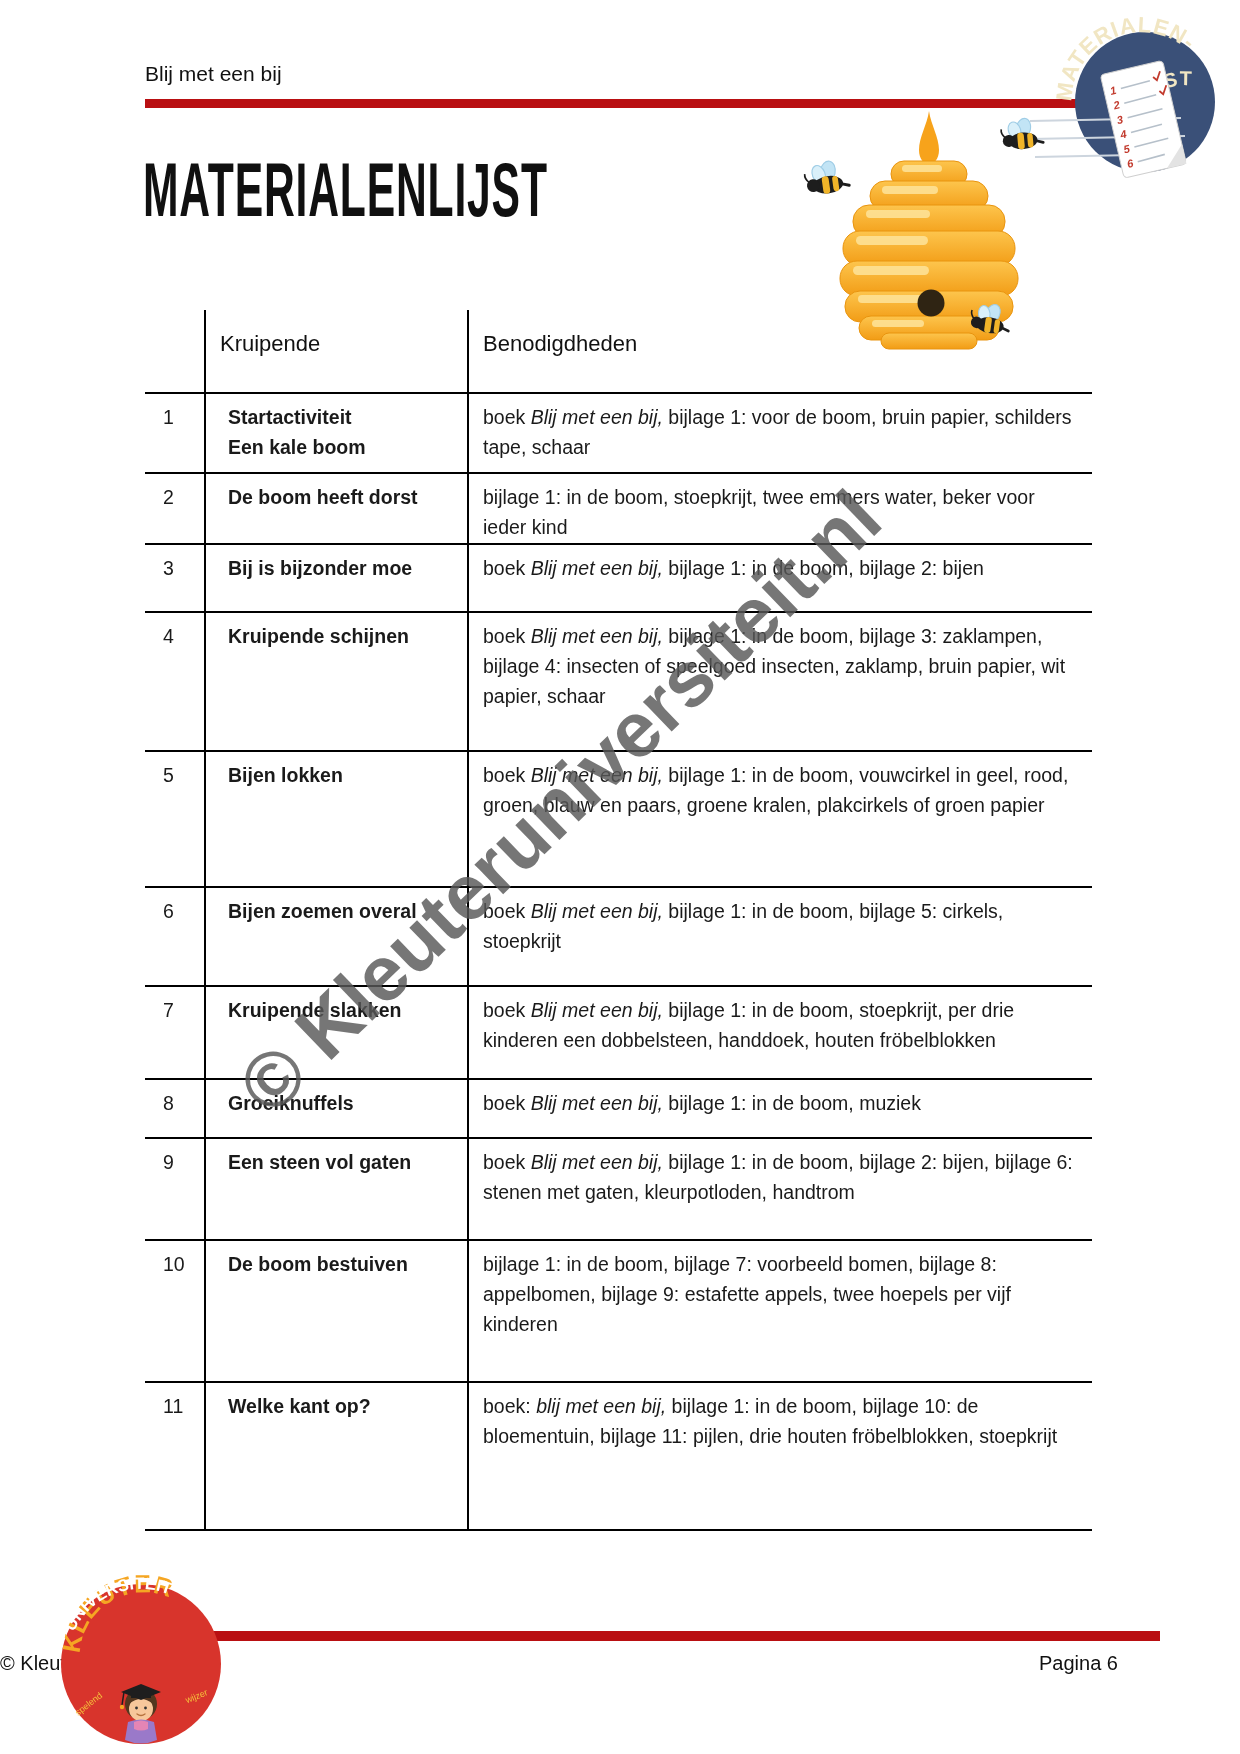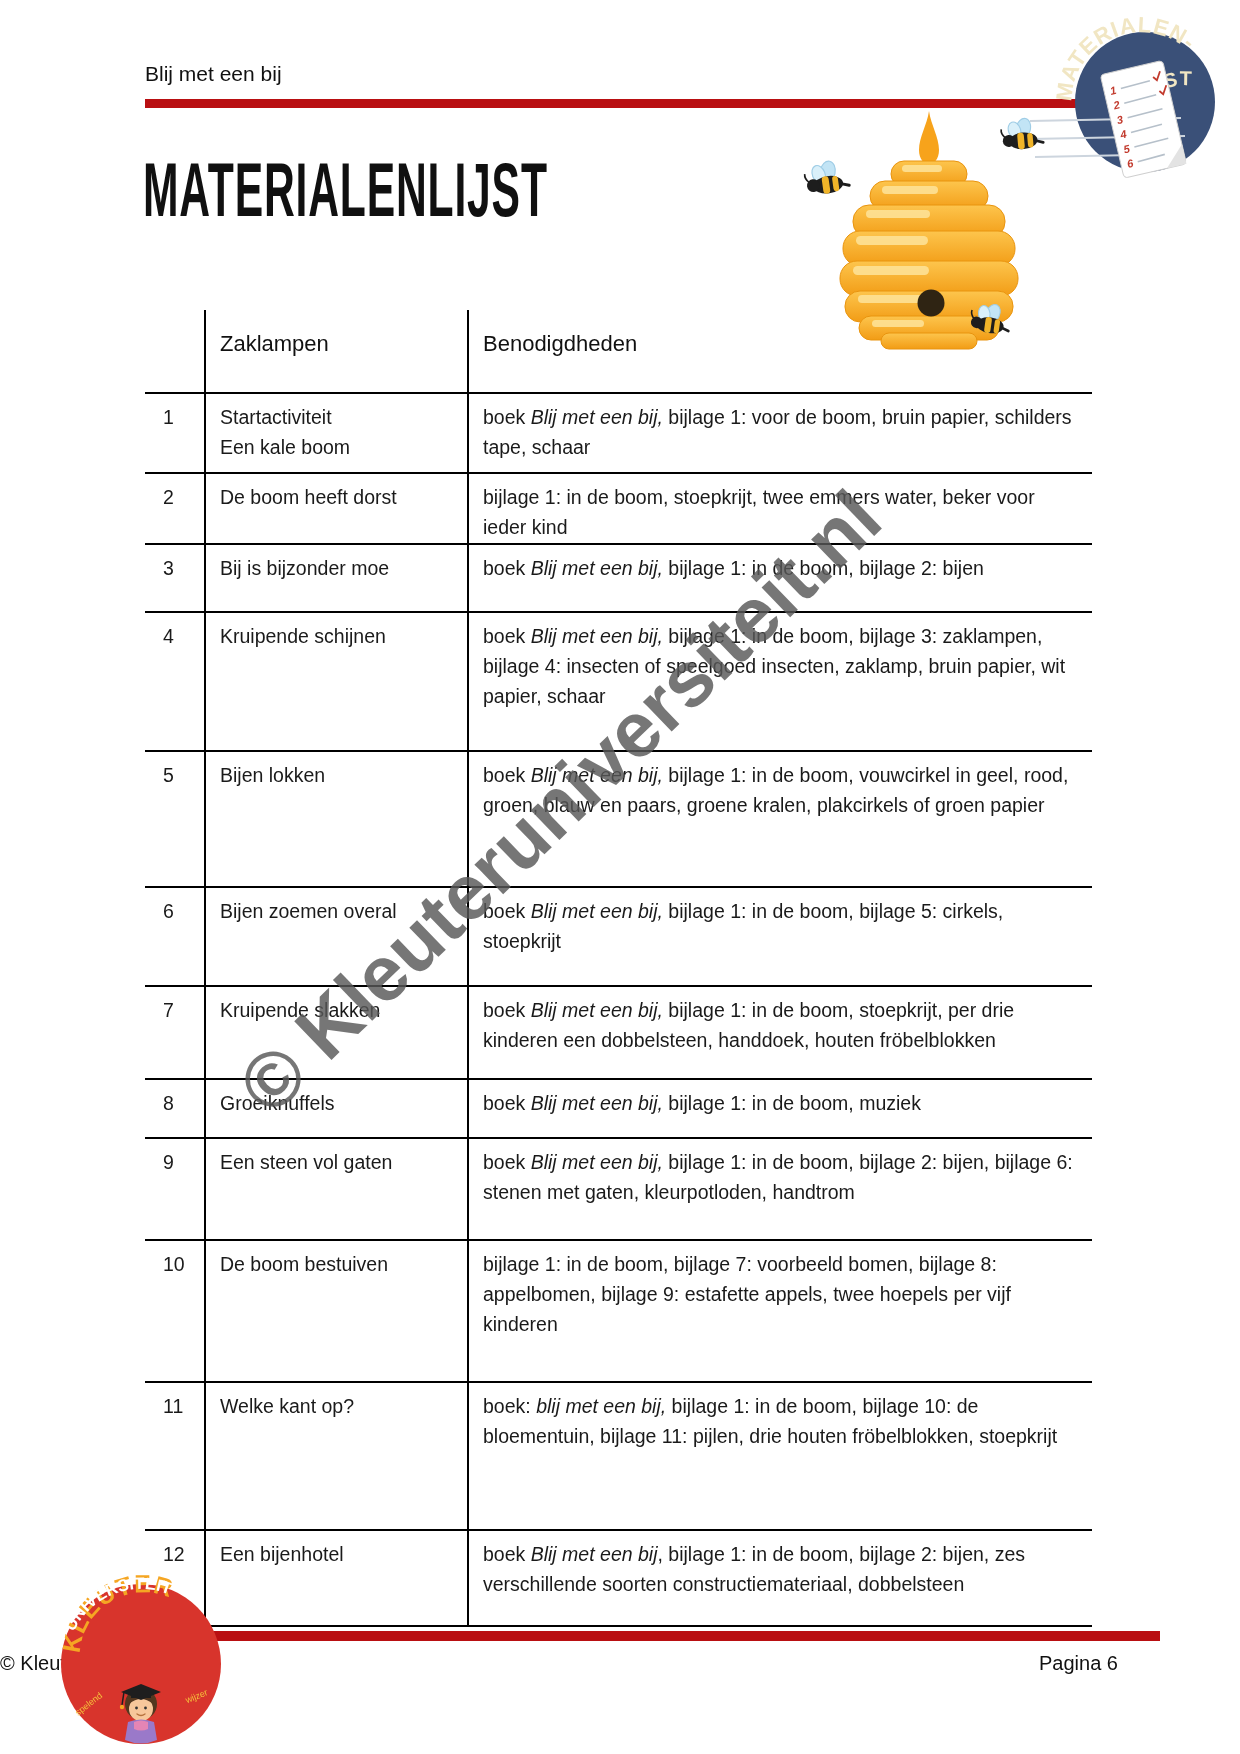--- a/index.html
+++ b/index.html
@@ -35,21 +35,21 @@
   .materials-table th, .materials-table td { vertical-align:top; }
   .materials-table thead th {
     height:68px; font-size:22px; font-weight:400; text-align:left;
     vertical-align:middle; padding:0 0 14px 14px; color:#111;
   }
   .materials-table thead th+th, .materials-table tbody td+td { border-left:2px solid #000; }
   .materials-table tbody tr { border-top:2px solid #000; }
   .materials-table { border-bottom:2px solid #000; }
   .materials-table td { font-size:19.5px; line-height:30px; padding-top:8px; }
   td.c-nr  { text-align:left; padding-left:18px; }
-  td.c-act { font-weight:400; padding-left:14px; padding-right:8px; }
+  td.c-act { font-weight:700; padding-left:22px; padding-right:8px; }
   td.c-mat { padding-left:14px; padding-right:12px; }
   tbody tr:nth-child(1){height:80px} tbody tr:nth-child(2){height:67px}
   tbody tr:nth-child(3){height:68px} tbody tr:nth-child(4){height:139px}
   tbody tr:nth-child(5){height:136px} tbody tr:nth-child(6){height:99px}
   tbody tr:nth-child(7){height:93px} tbody tr:nth-child(8){height:59px}
   tbody tr:nth-child(9){height:102px} tbody tr:nth-child(10){height:142px}
   tbody tr:nth-child(11){height:148px} tbody tr:nth-child(12){height:96px}
 
   
   .watermark {
@@ -167,21 +167,21 @@
 
   <table class="materials-table">
     <colgroup>
         <col style="width:60px">
         <col style="width:263px">
         <col style="width:624px">
       </colgroup>
     <thead>
       <tr>
         <th></th>
-        <th>Zaklampen</th>
+        <th>Kruipende</th>
         <th>Benodigdheden</th>
       </tr>
     </thead>
     <tbody>
         <tr>
           <td class="c-nr">1</td>
           <td class="c-act">
             <div>Startactiviteit</div>
             <div>Een kale boom</div>
           </td>
@@ -249,27 +249,20 @@
             <div>De boom bestuiven</div>
           </td>
           <td class="c-mat"><span>bijlage 1: in de boom, bijlage 7: voorbeeld bomen, bijlage 8: appelbomen, bijlage 9: estafette appels, twee hoepels per vijf kinderen</span></td>
         </tr>
         <tr>
           <td class="c-nr">11</td>
           <td class="c-act">
             <div>Welke kant op?</div>
           </td>
           <td class="c-mat"><span>boek: </span><i>blij met een bij,</i><span> bijlage 1: in de boom, bijlage 10: de bloementuin, bijlage 11: pijlen, drie houten fröbelblokken, stoepkrijt</span></td>
-        </tr>
-        <tr>
-          <td class="c-nr">12</td>
-          <td class="c-act">
-            <div>Een bijenhotel</div>
-          </td>
-          <td class="c-mat"><span>boek </span><i>Blij met een bij</i><span>, bijlage 1: in de boom, bijlage 2: bijen, zes verschillende soorten constructiemateriaal, dobbelsteen</span></td>
         </tr>
       </tbody>
   </table>
 
   <div class="watermark">© Kleuteruniversiteit.nl</div>
 
   <div class="footer-rule"></div>
 
   <svg class="logo" width="166" height="168" viewBox="0 0 166 168">
     <circle cx="83" cy="84" r="80" fill="#D8342C"></circle>

